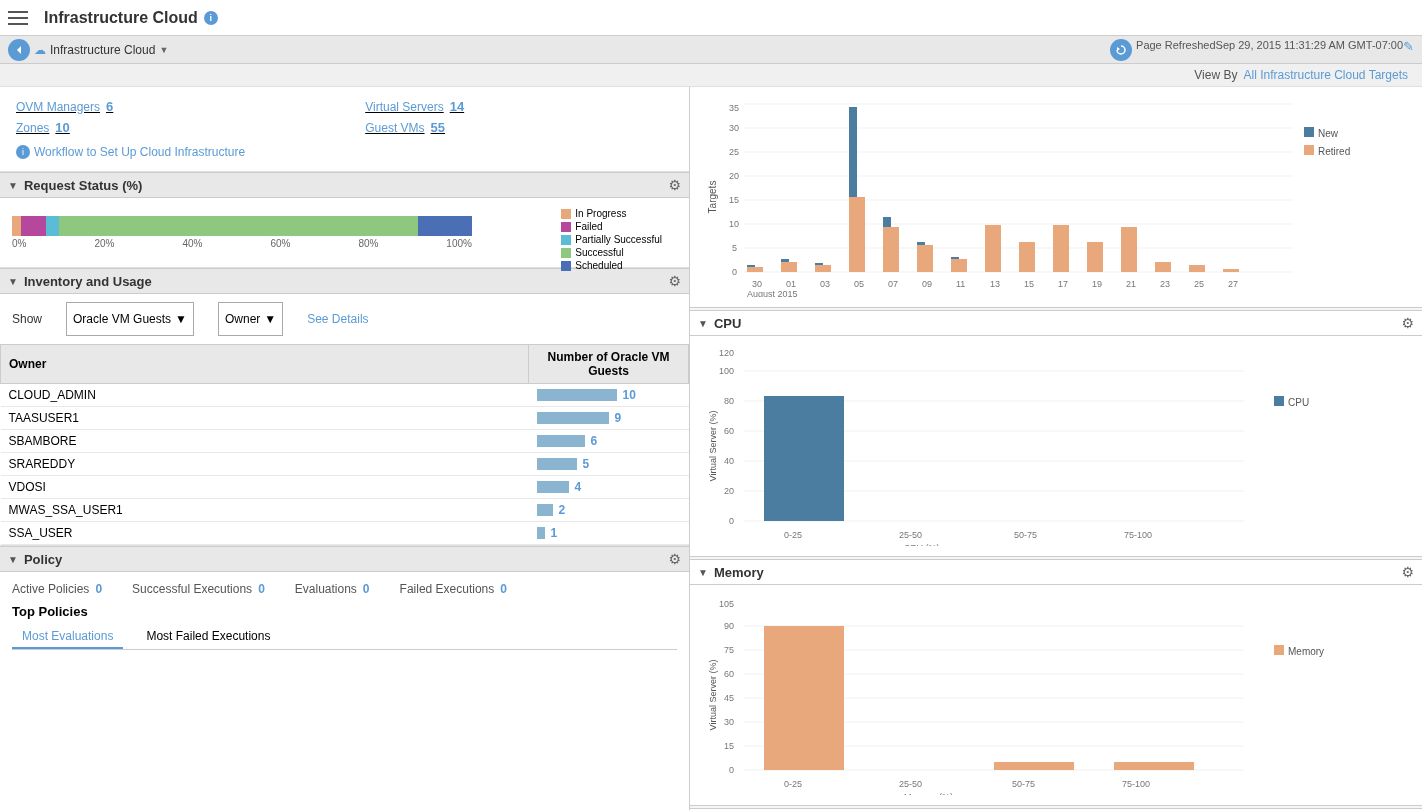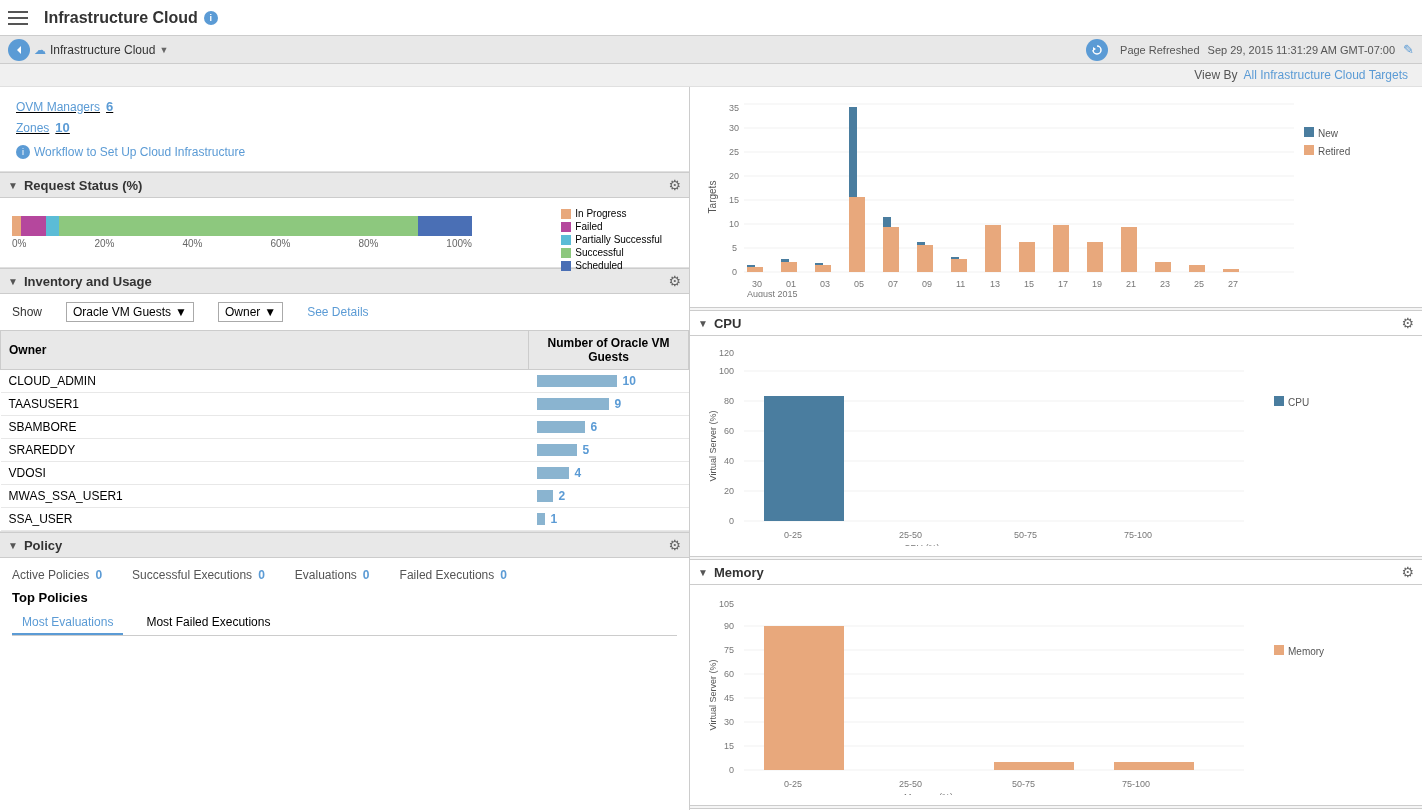--- a/index.html
+++ b/index.html
@@ -12,21 +12,21 @@
     .header-title { font-size: 16px; font-weight: bold; color: #333; display: flex; align-items: center; gap: 6px; }
     .info-icon { width: 14px; height: 14px; border-radius: 50%; background: #5b9bd5; color: white; font-size: 9px; display: inline-flex; align-items: center; justify-content: center; cursor: pointer; }
 
     
     .toolbar { display: flex; align-items: center; background: #e8e8e8; border-bottom: 1px solid #ccc; padding: 3px 8px; height: 28px; }
     .nav-btn { width: 22px; height: 22px; background: #5b9bd5; border-radius: 50%; display: flex; align-items: center; justify-content: center; cursor: pointer; margin-right: 4px; }
     .nav-btn svg { width: 10px; height: 10px; fill: white; }
     .breadcrumb-item { display: flex; align-items: center; gap: 4px; font-size: 12px; color: #333; cursor: pointer; }
     .cloud-icon { color: #5b9bd5; }
     .dropdown-arrow { font-size: 9px; color: #666; }
-    .toolbar-right { margin-left: auto; display: flex; align-items: center; gap: 8px; font-size: 11px; color: #555; }
+    .toolbar-right { margin-left: auto; display: flex; align-items: flex-start; font-size: 11px; color: #555; }
     .edit-icon { color: #5b9bd5; font-size: 13px; cursor: pointer; }
 
     
     .main { display: flex; height: calc(810px - 64px); }
 
     
     .left-panel { width: 690px; overflow-y: auto; background: #fff; border-right: 1px solid #ccc; }
 
     
     .summary-box { padding: 12px 16px; border-bottom: 1px solid #e0e0e0; background: #fff; }
@@ -51,21 +51,21 @@
     .bar-segment { height: 100%; }
     .bar-labels { display: flex; justify-content: space-between; font-size: 10px; color: #666; width: 460px; margin-top: 2px; }
     .legend { font-size: 10px; position: absolute; right: 27px; top: 10px; }
     .legend-item { display: flex; align-items: center; gap: 4px; margin-bottom: 2px; }
     .legend-dot { width: 10px; height: 10px; }
 
     
     .inventory-section { background: #fff; border-bottom: 1px solid #e0e0e0; }
     .inventory-controls { display: flex; align-items: center; gap: 24px; padding: 8px 12px; }
     .show-label { color: #333; font-size: 12px; }
-    .select-box { border: 1px solid #aaa; padding: 2px 6px; font-size: 12px; background: #fff; cursor: pointer; display: flex; align-items: center; gap: 4px; }
+    .select-box { border: 1px solid #aaa; padding: 9px 6px; font-size: 12px; background: #fff; cursor: pointer; display: flex; align-items: center; gap: 4px; }
     .see-details { color: #5b9bd5; cursor: pointer; font-size: 12px; }
     .inventory-table { width: 100%; border-collapse: collapse; }
     .inventory-table th { background: #e8e8e8; padding: 5px 8px; text-align: left; font-size: 12px; border: 1px solid #ccc; }
     .inventory-table td { padding: 4px 8px; border-bottom: 1px solid #e8e8e8; font-size: 12px; }
     .bar-cell { display: flex; align-items: center; gap: 6px; }
     .mini-bar { height: 12px; background: #8ab4d0; }
     .row-value { color: #5b9bd5; font-weight: bold; cursor: pointer; }
 
     
     .policy-section { background: #fff; padding: 10px 12px; }
@@ -153,20 +153,30 @@
           </div>
           <div class="summary-item">
             <span class="summary-label">Zones</span>
             <span class="summary-value">10</span>
           </div>
           <div class="workflow-link">
             <span class="info-icon">i</span>
             <span>Workflow to Set Up Cloud Infrastructure</span>
           </div>
         </div>
+        <div class="summary-right">
+          <div class="summary-item">
+            <span class="summary-label">Virtual Servers</span>
+            <span class="summary-value">14</span>
+          </div>
+          <div class="summary-item">
+            <span class="summary-label">Guest VMs</span>
+            <span class="summary-value">55</span>
+          </div>
+        </div>
       </div>
     </div>
 
     <div class="section-header">
       <div class="section-title">
         <span class="arrow">▼</span>
         <span>Request Status (%)</span>
       </div>
       <span class="gear-btn">⚙</span>
     </div>

